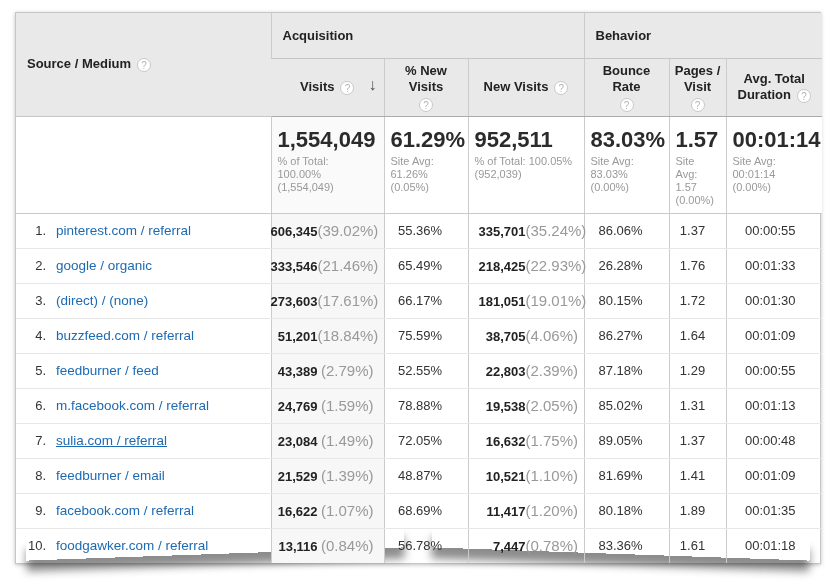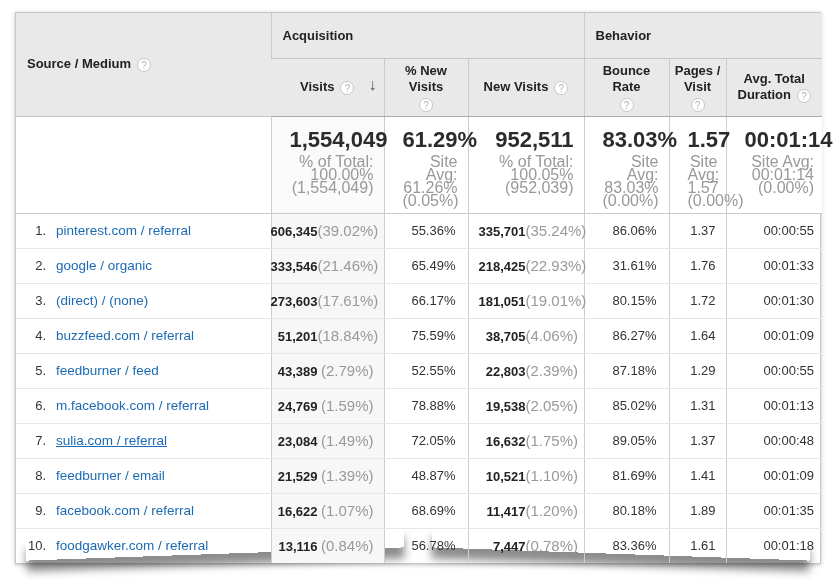--- a/index.html
+++ b/index.html
@@ -40,40 +40,40 @@
   .help {
     display:inline-block; width:14px; height:14px; line-height:13px;
     background:#fff; border:1px solid #c9c9c9; border-radius:8px;
     color:#b3b3b3; font-size:10px; font-weight:normal; text-align:center;
     vertical-align:middle; margin-left:6px;
   }
   .help-below { display:block; margin:3px auto 0; }
 
   
   tr.summary { height:97px; }
-  tr.summary td { vertical-align:top; text-align:right; padding:11px 10px 0 18px; border-bottom:1px solid #c9c9c9; background:#fff; }
+  tr.summary td { vertical-align:top; padding:11px 10px 0 6px; border-bottom:1px solid #c9c9c9; background:#fff; }
   tr.summary td.shaded { background:#fafafa; }
   tr.summary td.tight { padding-right:8px; }
   .sum-num { font-size:22px; font-weight:bold; color:#2b2b2b; line-height:24px; white-space:nowrap; }
-  .sum-sub { font-size:16px; color:#999; line-height:13px; margin-top:3px; }
+  .sum-sub { font-size:11px; color:#999; line-height:13px; margin-top:3px; }
 
   
   tr.row { height:35px; }
   tr.row td { border-bottom:1px solid #e7e7e7; font-size:13px; color:#333; vertical-align:middle; }
   tr.row:last-child td { border-bottom:none; }
   td.dim-cell { text-align:left; }
   .idx { display:inline-block; width:30px; text-align:right; margin-right:10px; color:#333; }
   a.link { text-decoration:none; font-size:13.5px; }
   td.visits-cell { background:#f7f7f7; padding:0 10px 0 6px;margin-left:44px; }
   td.nv-cell { padding:0 8px 0 6px; }
   .split { display:flex; align-items:baseline; justify-content:flex-end; }
   .split .val { flex:1; text-align:right; font-weight:bold; color:#222; font-size:13px; white-space:nowrap; }
   .pct { font-size:15px; color:#999; text-align:right; white-space:nowrap; }
   .w56 { width:56px; } .w50 { width:50px; }
-  td.plain { text-align:right; padding-right:12px; }
+  td.plain { text-align:center; padding-right:12px; }
   td.pages { padding-right:10px; }
   td.dur { padding-right:8px; }
 </style>
 </head>
 <body>
 
 <div class="sheet">
 <table>
   <colgroup>
     <col style="width:255px">
@@ -177,21 +177,21 @@
               <span class="pct w56">(21.46%)</span>
             </div>
           </td>
       <td class="plain">65.49%</td>
       <td class="nv-cell">
             <div class="split">
               <span class="val">218,425</span>
               <span class="pct w50">(22.93%)</span>
             </div>
           </td>
-      <td class="plain">31.61%</td>
+      <td class="plain">26.28%</td>
       <td class="plain pages">1.76</td>
       <td class="plain dur">00:01:33</td>
     </tr>
     <tr class="row">
       <td class="dim-cell"><span class="idx">3.</span><a href="#" class="link" style="color: rgb(28, 106, 179);">(direct) / (none)</a></td>
       <td class="visits-cell">
             <div class="split">
               <span class="val">273,603</span>
               <span class="pct w56">(17.61%)</span>
             </div>

